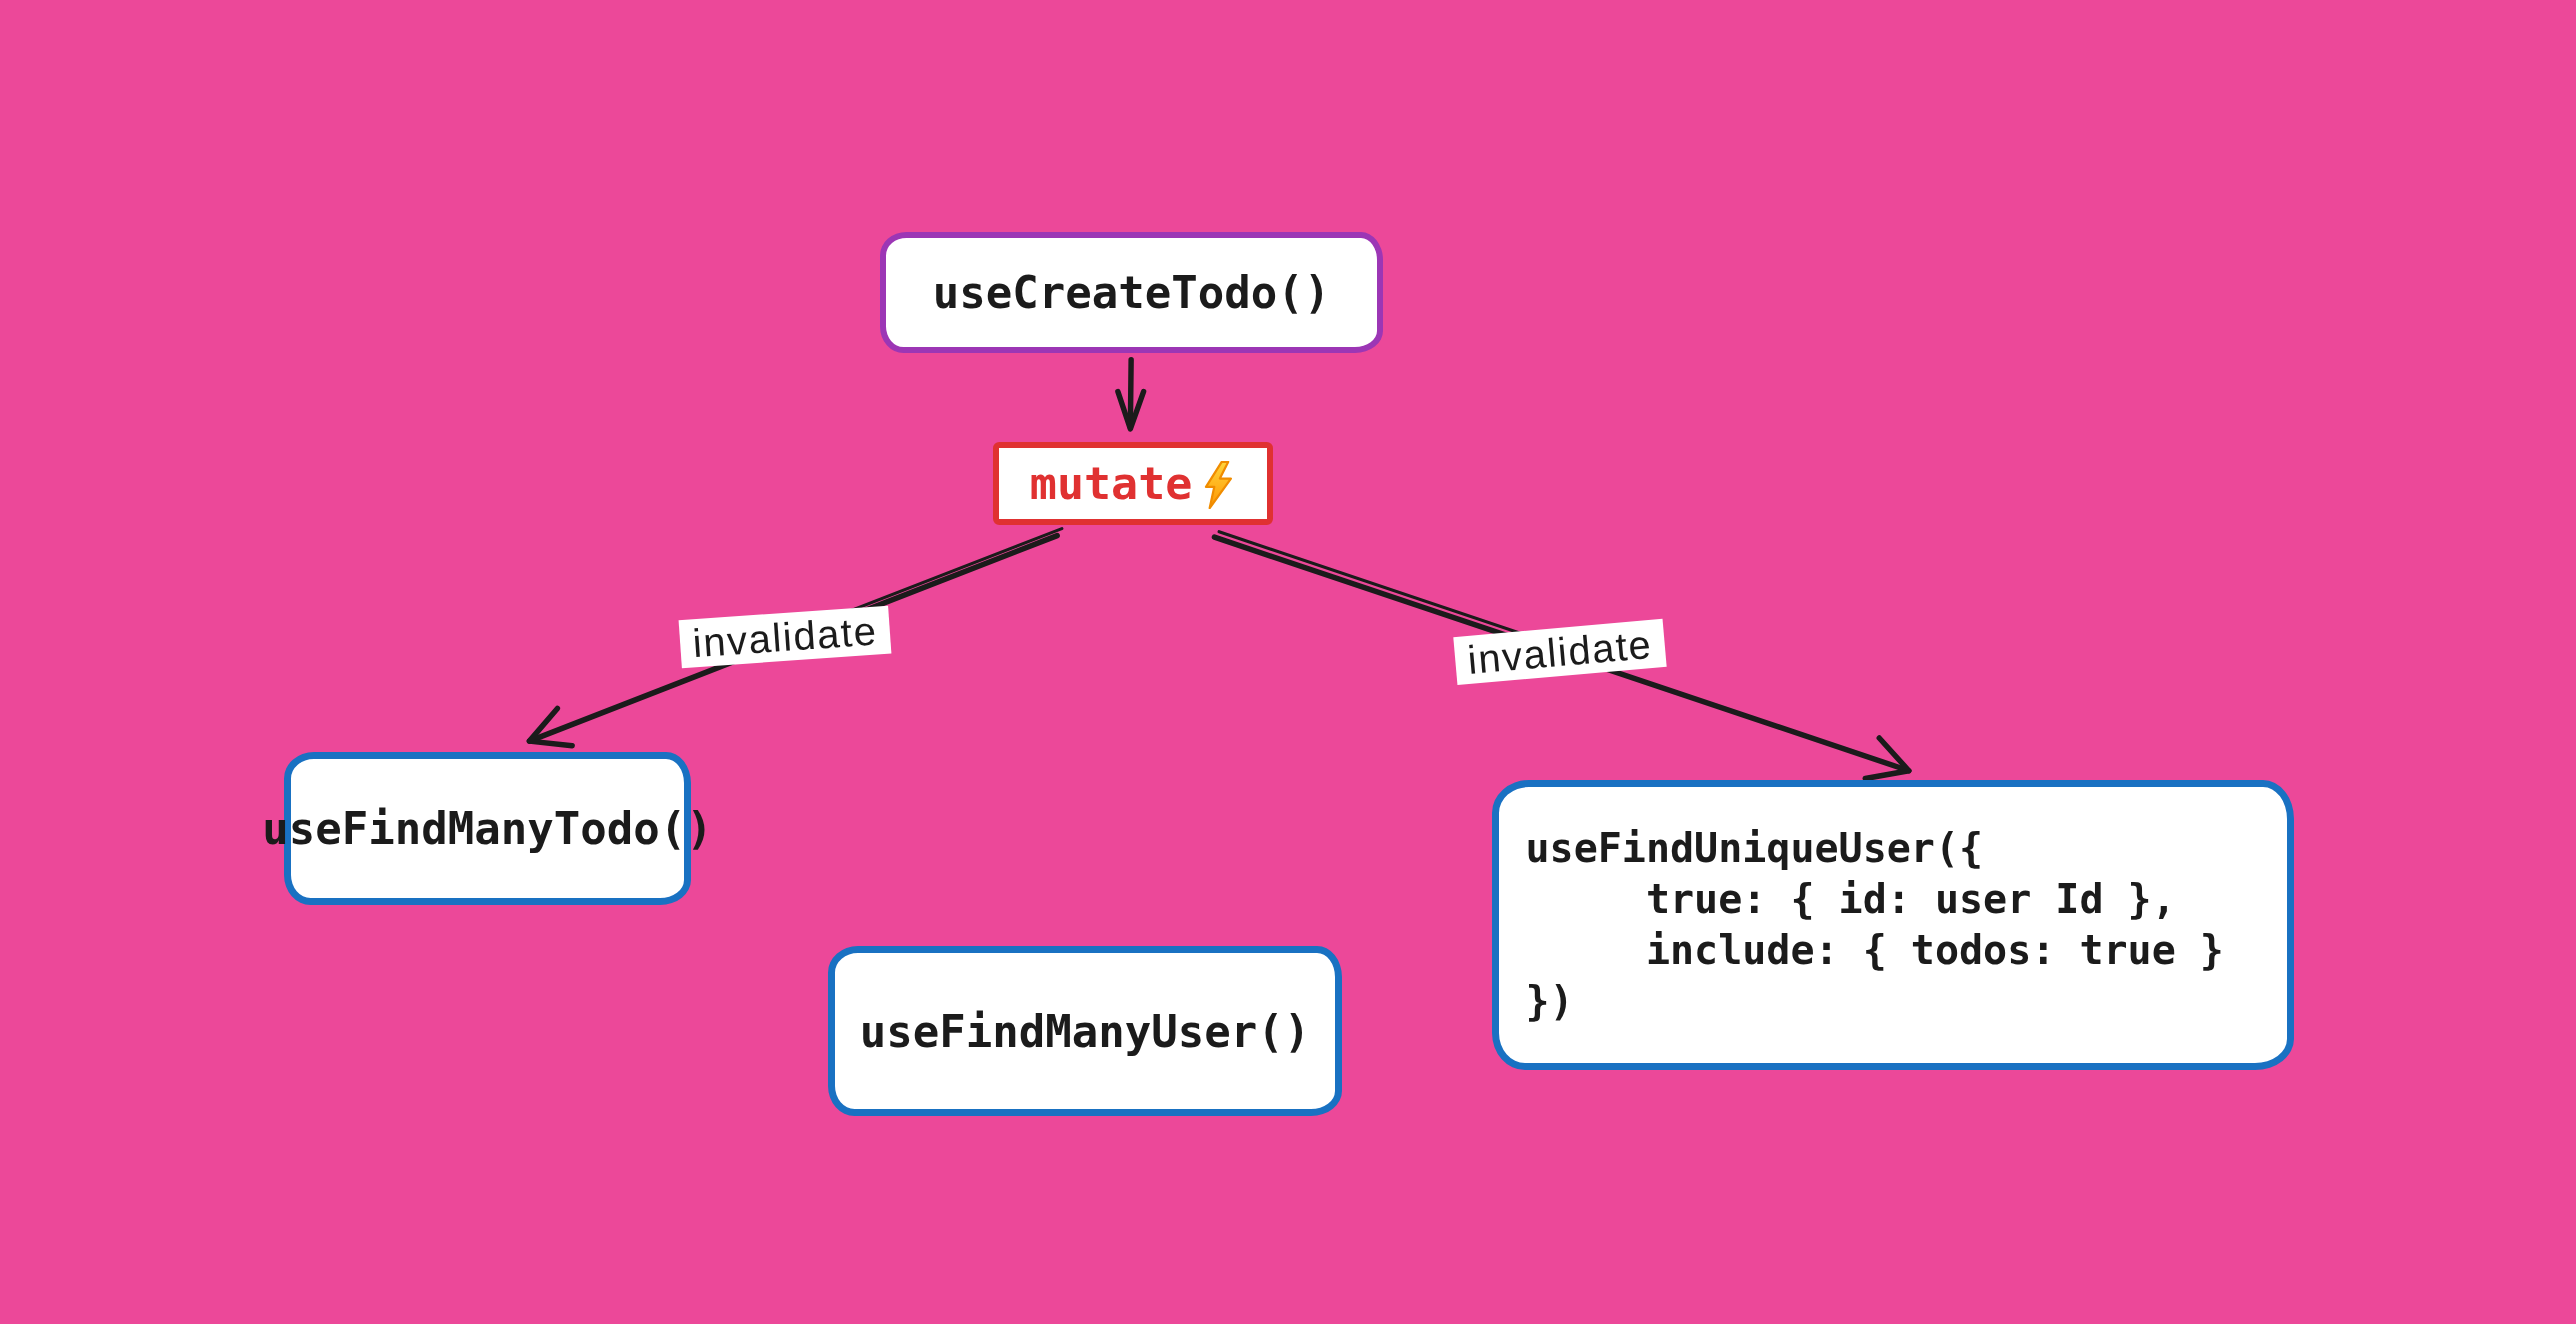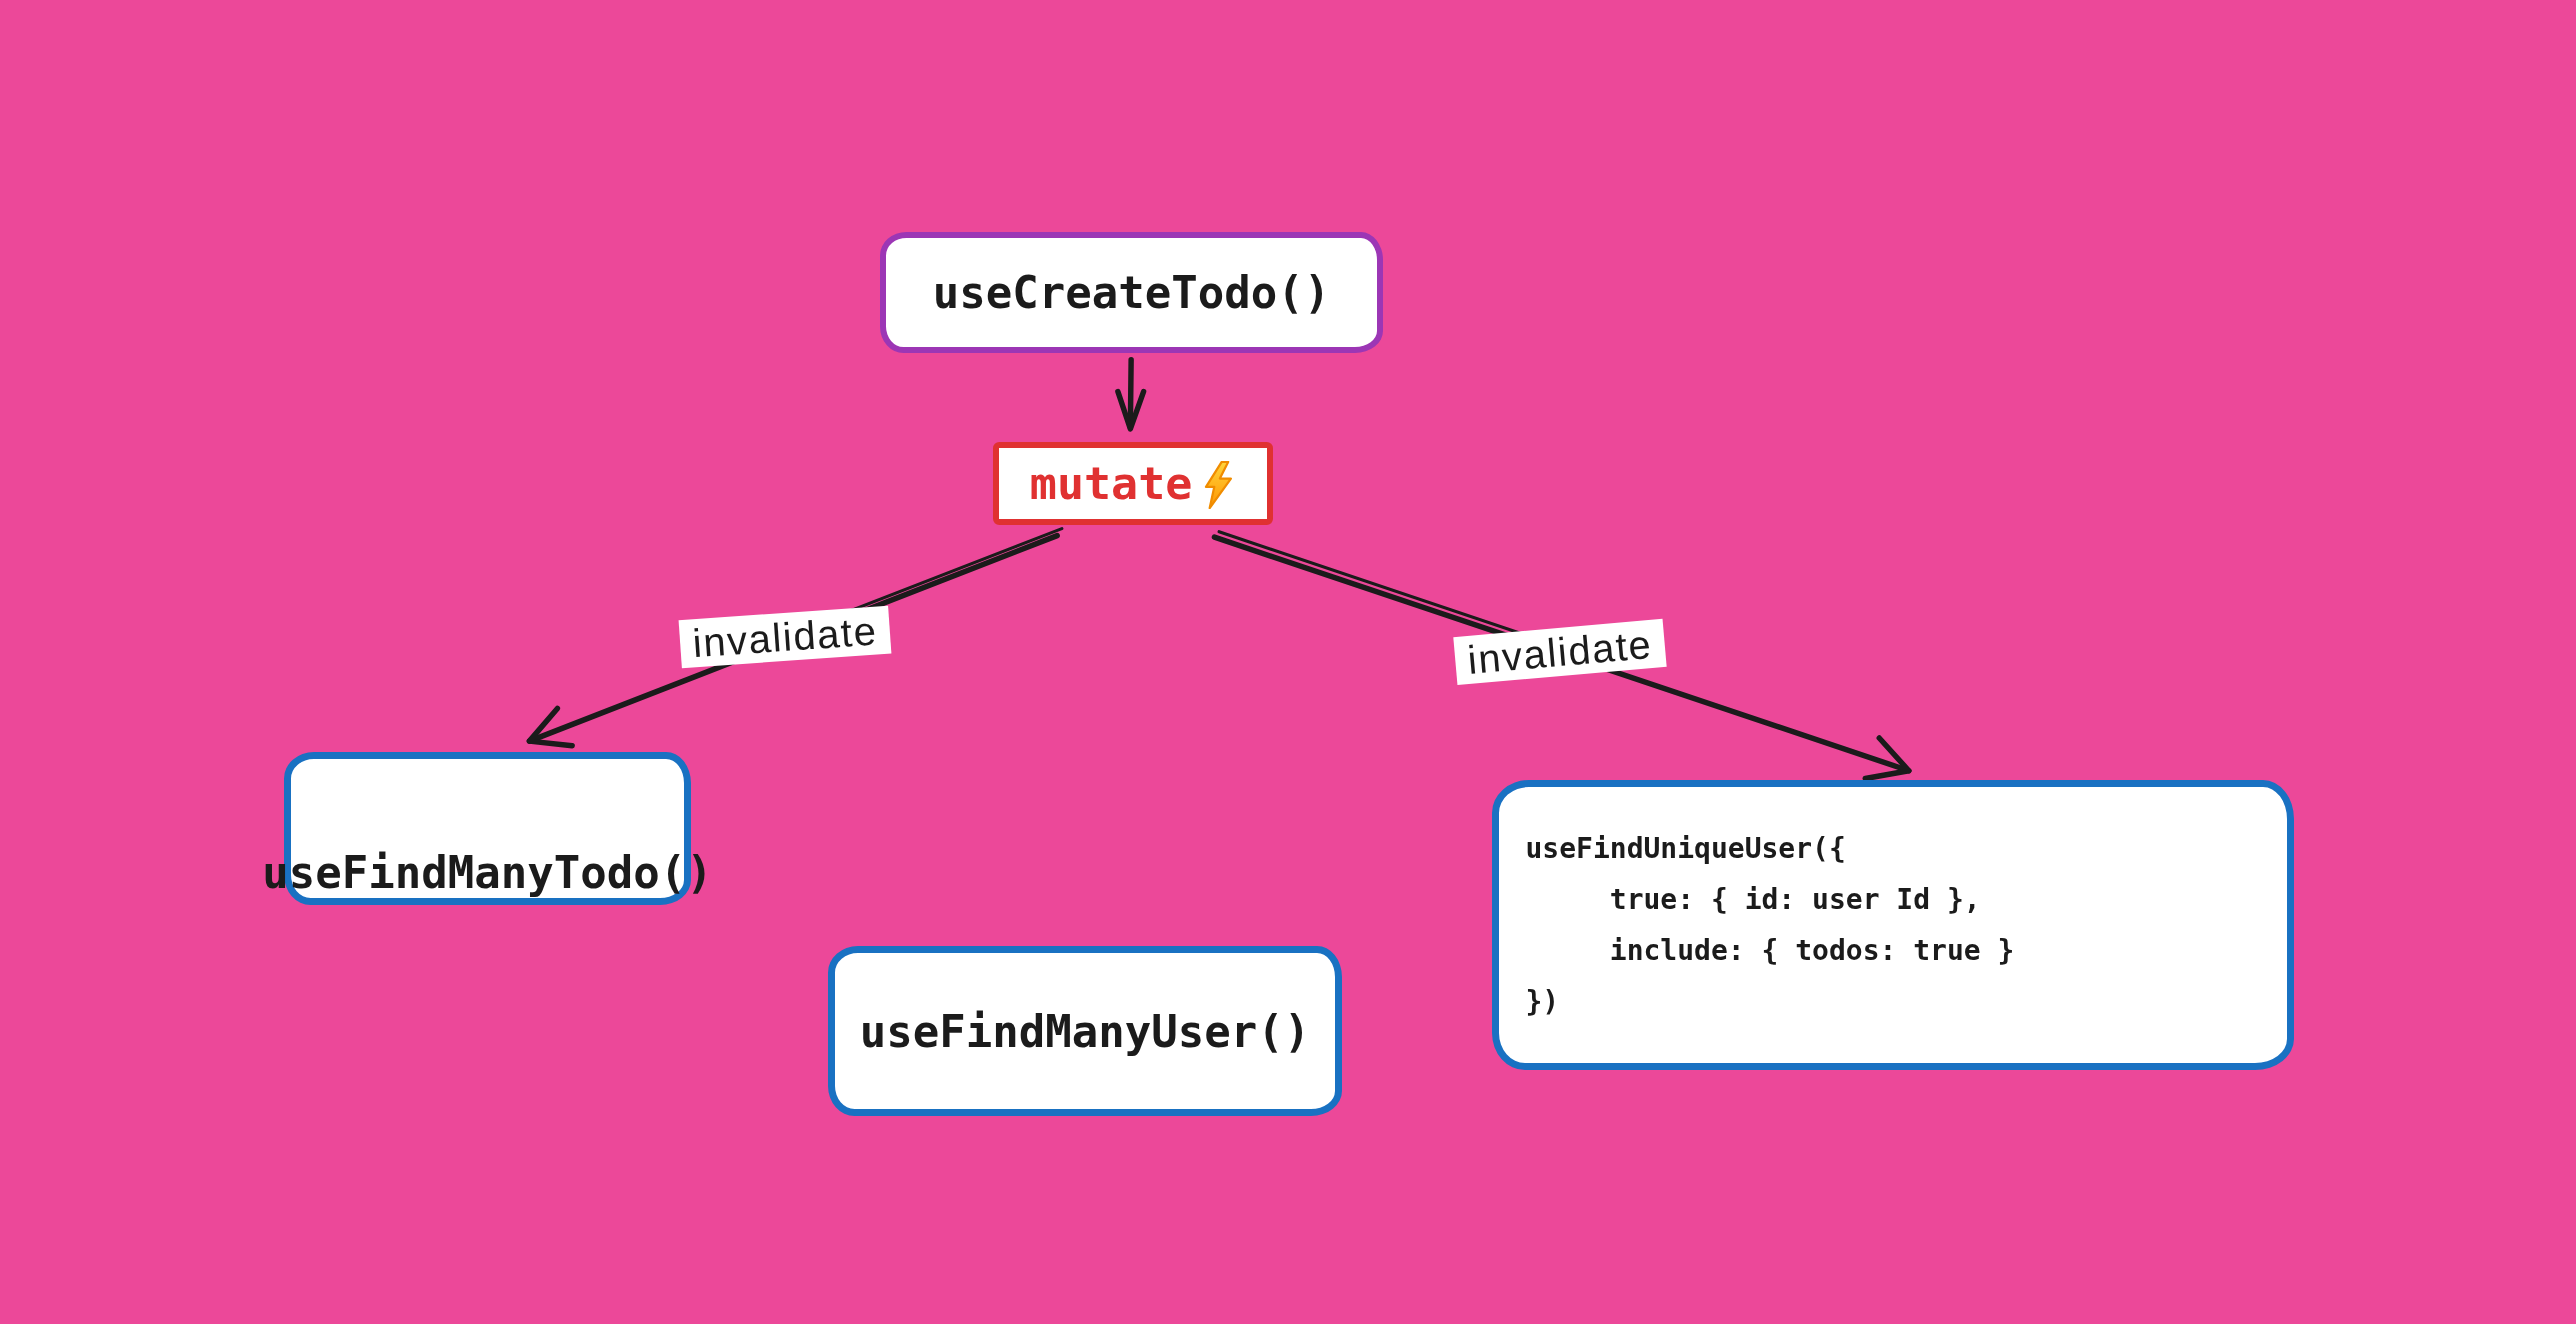--- a/index.html
+++ b/index.html
@@ -54,35 +54,35 @@
     color: #e03131;
     gap: 4.7px;
   }
   .node-blue-small {
     border: 7px solid #1971c2;
     border-radius: 30px 25px 31px 26.5px / 26.5px 31px 25px 30px;
     font-size: 44px;
   }
   .node-find-many-todo {
     left: 284px; top: 752px;
-    width: 407px; height: 153px; align-items: flex-end;
+    width: 407px; height: 153px;
   }
   .node-find-many-user {
     left: 828px; top: 946px;
     width: 514px; height: 170px;
   }
   .node-blue-large {
     left: 1492px; top: 780px;
     width: 802px; height: 290px;
     border: 7px solid #1971c2;
     border-radius: 37px 31px 39px 33px / 33px 39px 31px 37px;
     flex-direction: column;
     align-items: flex-start;
     padding: 0 26.5px;
-    font-size: 28px;
+    font-size: 40px;
   }
   .code-line {
     white-space: pre;
     line-height: 51px;
     font-weight: bold;
     color: #1b1b1b;
   }
   .edge-label {
     position: absolute;
     transform: translate(-50%, -50%) rotate(-4deg);

